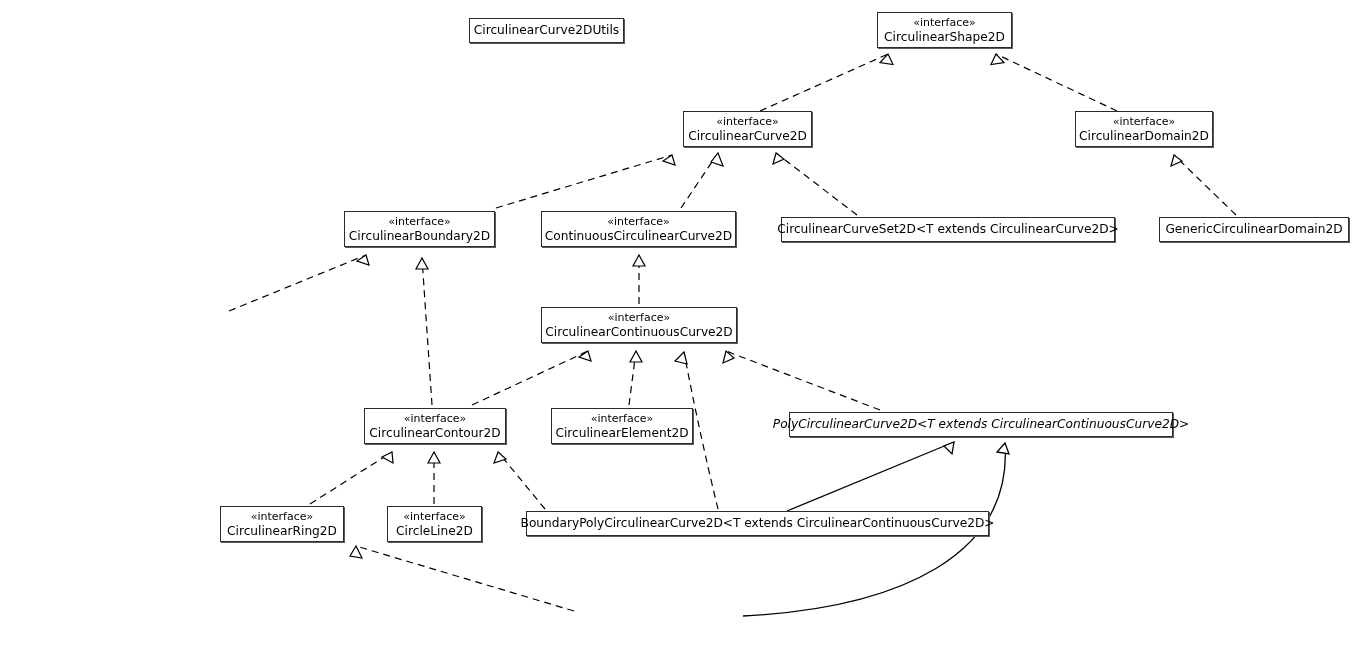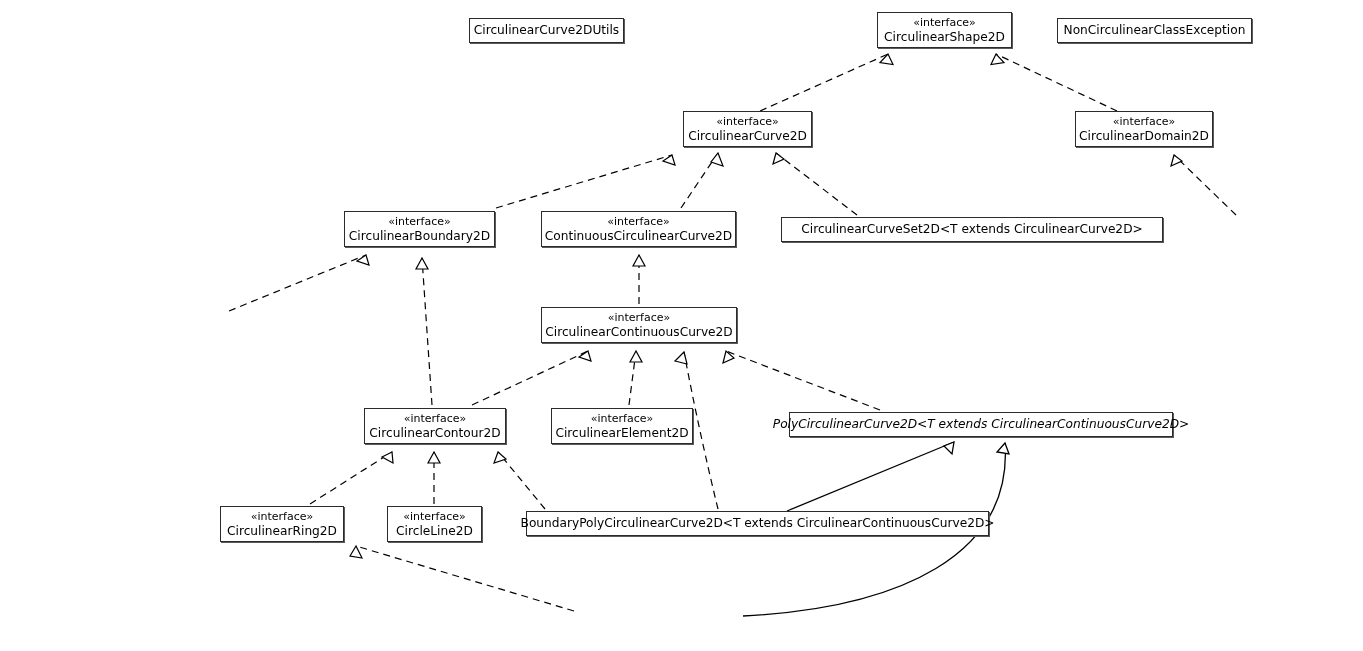--- a/index.html
+++ b/index.html
@@ -161,23 +161,20 @@
   <div class="uml-node plain" style="left:469px; top:18px; width:155px; height:25px;">
     <span class="cls-name">CirculinearCurve2DUtils</span>
   </div>
 
 
   <div class="uml-node" style="left:877px; top:12px; width:135px; height:36px;">
     <span class="stereotype">«interface»</span>
     <span class="cls-name">CirculinearShape2D</span>
   </div>
 
-  <div class="uml-node plain" style="left:1057px; top:18px; width:195px; height:25px;">
-    <span class="cls-name">NonCirculinearClassException</span>
-  </div>
 
   <div class="uml-node" style="left:683px; top:111px; width:129px; height:36px;">
     <span class="stereotype">«interface»</span>
     <span class="cls-name">CirculinearCurve2D</span>
   </div>
 
   <div class="uml-node" style="left:1075px; top:111px; width:138px; height:36px;">
     <span class="stereotype">«interface»</span>
     <span class="cls-name">CirculinearDomain2D</span>
   </div>
@@ -185,24 +182,27 @@
   <div class="uml-node" style="left:344px; top:211px; width:151px; height:36px;">
     <span class="stereotype">«interface»</span>
     <span class="cls-name">CirculinearBoundary2D</span>
   </div>
 
   <div class="uml-node" style="left:541px; top:211px; width:195px; height:36px;">
     <span class="stereotype">«interface»</span>
     <span class="cls-name">ContinuousCirculinearCurve2D</span>
   </div>
 
-  <div class="uml-node plain" style="left:781px; top:217px; width:382px; height:25px;">
+  <div class="uml-node plain" style="left:781px; top:217px; width:334px; height:25px;">
     <span class="cls-name">CirculinearCurveSet2D&lt;T extends CirculinearCurve2D&gt;</span>
   </div>
 
+  <div class="uml-node plain" style="left:1159px; top:217px; width:190px; height:25px;">
+    <span class="cls-name">GenericCirculinearDomain2D</span>
+  </div>
 
 
   <div class="uml-node" style="left:541px; top:307px; width:196px; height:36px;">
     <span class="stereotype">«interface»</span>
     <span class="cls-name">CirculinearContinuousCurve2D</span>
   </div>
 
   <div class="uml-node" style="left:364px; top:408px; width:142px; height:36px;">
     <span class="stereotype">«interface»</span>
     <span class="cls-name">CirculinearContour2D</span>

